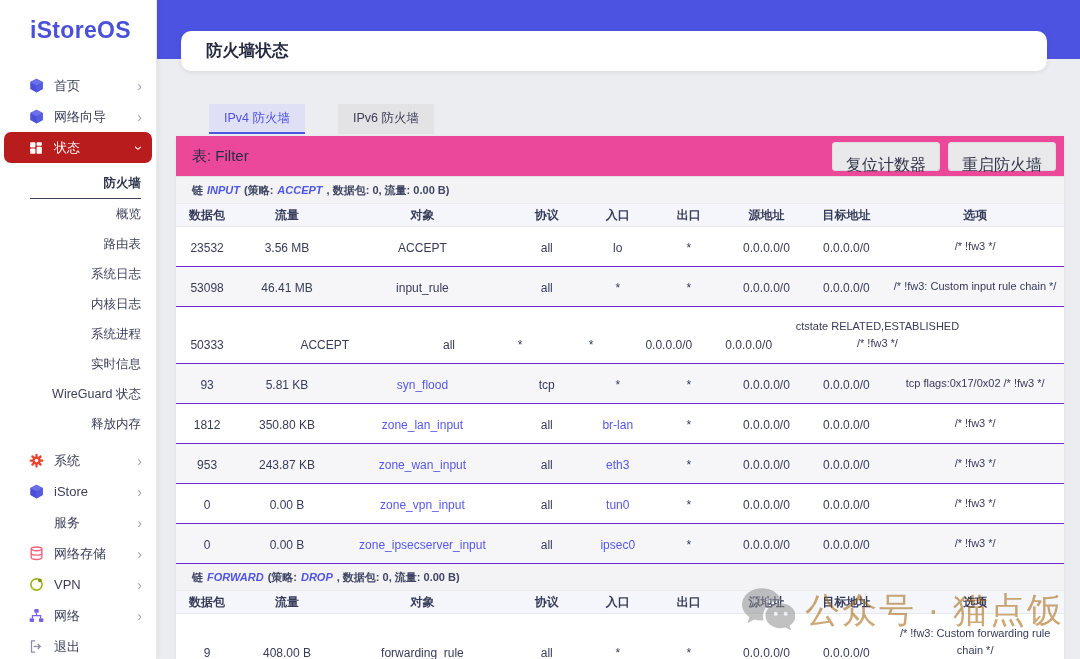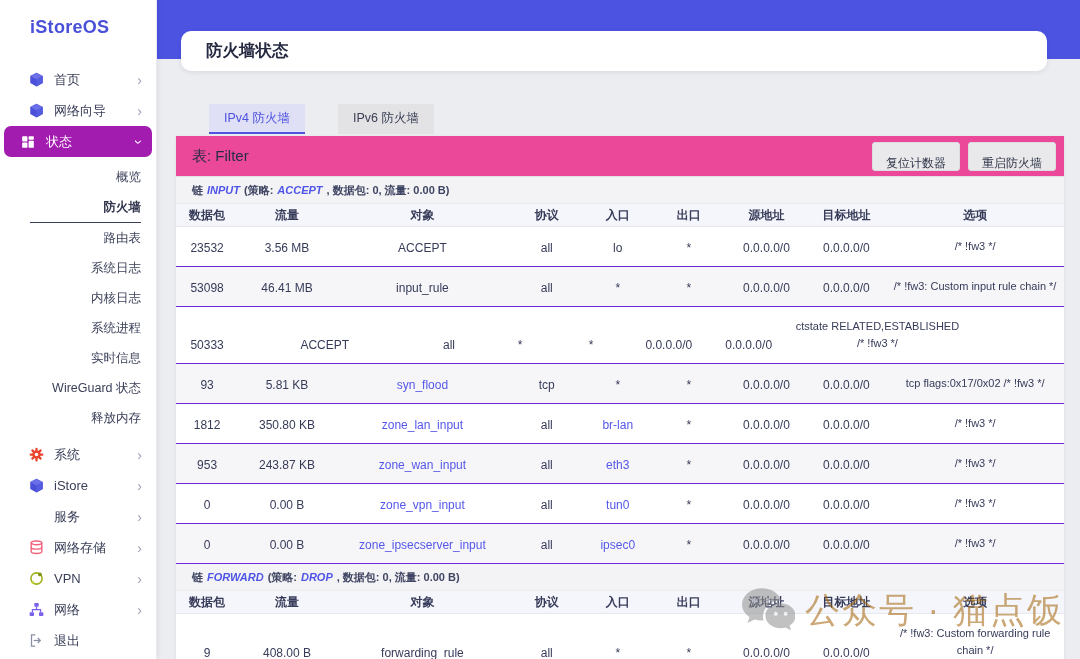--- a/index.html
+++ b/index.html
@@ -4,48 +4,48 @@
 <style>
   * { box-sizing: border-box; }
   html,body { margin:0; padding:0; }
   body {
     width:1080px; height:659px; overflow:hidden; position:relative;
     background:#ECEDF0; font-family:"Liberation Sans","DejaVu Sans",sans-serif;
   }
   
   .sidebar { position:absolute; left:0; top:0; width:157px; height:659px; background:#fff;
     border-right:1px solid #E9E9EE; box-shadow:2px 0 5px rgba(20,20,60,.05); z-index:6; }
-  .logo { font-size:18px; font-weight:700; color:#4A50D7; padding:17px 0 0 30px; letter-spacing:.3px; }
+  .logo { font-size:23px; font-weight:700; color:#4A50D7; padding:17px 0 0 30px; letter-spacing:.3px; }
   .nav { margin-top:26px;text-align:right; }
   .nav-item { display:flex; align-items:center; height:31px; padding:0 14px 0 28px;
     font-size:13px; color:#3A3F58; cursor:pointer; }
   .nicon { width:16px; height:16px; margin-right:10px; display:flex; align-items:center; justify-content:center; flex:0 0 16px; }
   .chev { margin-left:auto; color:#9CA1B5; font-size:14px; line-height:1; }
-  .nav-item.active { background:#a21caf; color:#fff; border-radius:7px; margin:0 4px; padding:0 10px 0 16px; height:31px; }
+  .nav-item.active { background:#b91c1c; color:#fff; border-radius:7px; margin:0 4px; padding:0 10px 0 24px; height:31px; }
   .nav-item.active .chev { color:#fff; transform:rotate(90deg); }
   .submenu { padding:5px 0 6px 0; }
   .sub-item { width:111px; margin-left:30px; padding:6.5px 0; font-size:12.5px; color:#3A3F58; cursor:pointer; }
   .sub-item.active { font-weight:700; color:#32364E; border-bottom:1.5px solid #3A3F5C; }
   
   .topbar { position:absolute; left:157px; right:0; top:0; height:59px; background:#4C53E1; }
   .title-card { position:absolute; left:181px; right:33px; top:31px; height:40px; background:#fff;
     border-radius:10px; box-shadow:0 1px 5px rgba(40,40,90,.10); display:flex; align-items:center; padding:0 25px; z-index:4; }
   .title-card h1 { margin:0; font-size:16.5px; font-weight:700; color:#252A41; }
   .tabs { position:absolute; left:176px; top:104px; display:flex; z-index:3; }
   .tab { height:30px; display:flex; align-items:center; padding:0 15px; font-size:12.5px;
     background:#E3E3E5; color:#3C4056; cursor:pointer; border-bottom:2px solid transparent;margin-left:33px; }
   .tab.active { background:#DFDFF6; color:#4E54E0; border-bottom-color:#4E54E0; }
   .content-card { position:absolute; left:176px; top:136px; width:888px; background:#fff;
     box-shadow:0 1px 3px rgba(40,40,80,.08); }
   .card-header { height:41px; background:#ec4899; border-bottom:1px solid #E0E0E4;
     display:flex; align-items:center; padding:0 8px 0 16px; }
   .table-title { font-size:15px; font-weight:500; color:#272C47; }
   .btns { margin-left:auto; display:flex; gap:8px; }
   .btn { background:#E9E9EB; border:1px solid #DDDDE1; border-radius:3px; height:29px; padding:12px 13px;
-    font-size:12px; color:#2F3448; font-family:inherit; cursor:pointer; }
+    font-size:16px; color:#2F3448; font-family:inherit; cursor:pointer; }
   .chain-bar { height:27px; background:#F3F3F6; border-bottom:1px solid #ECECEF;
     display:flex; align-items:center; padding:0 16px; font-size:11px; color:#3F4562; }
   .ch-label { font-weight:600; }
   .ch-name { color:#4E54E6; font-style:italic; font-weight:700; margin:0 4px; }
   .thead { display:flex; align-items:center; background:#F5F6FB; border-bottom:1px solid #E8E9EF; height:23px; }
   .th { font-size:10.5px; font-weight:700; color:#4A5070; text-align:center; padding:0 3px; }
   .trow { display:flex; align-items:flex-end; border-bottom:1px solid #6d28d9; }
   .tbody .trow:nth-of-type(even) { background:#F6F6F8; }
   .cell { text-align:center; padding:11px 4px; font-size:12px; color:#363B59; }
   .c0{flex:0 0 7%;} .c1{flex:0 0 11%;} .c2{flex:0 0 19.5%;} .c3{flex:0 0 8.5%;} .c4{flex:0 0 7.5%;}
@@ -96,26 +96,26 @@
             <rect x="2" y="13" width="9" height="9" rx="1.5"></rect>
             <rect x="13" y="10" width="9" height="12" rx="1.5"></rect>
           </svg>
       </span>
       <span class="nlabel">状态</span>
       <span class="chev">›</span>
     </div>
 
     <div class="submenu">
 
-        <div class="sub-item">
-          <span>概览</span>
-        </div>
-
         <div class="sub-item active">
           <span>防火墙</span>
+        </div>
+
+        <div class="sub-item">
+          <span>概览</span>
         </div>
 
         <div class="sub-item">
           <span>路由表</span>
         </div>
 
         <div class="sub-item">
           <span>系统日志</span>
         </div>
 

